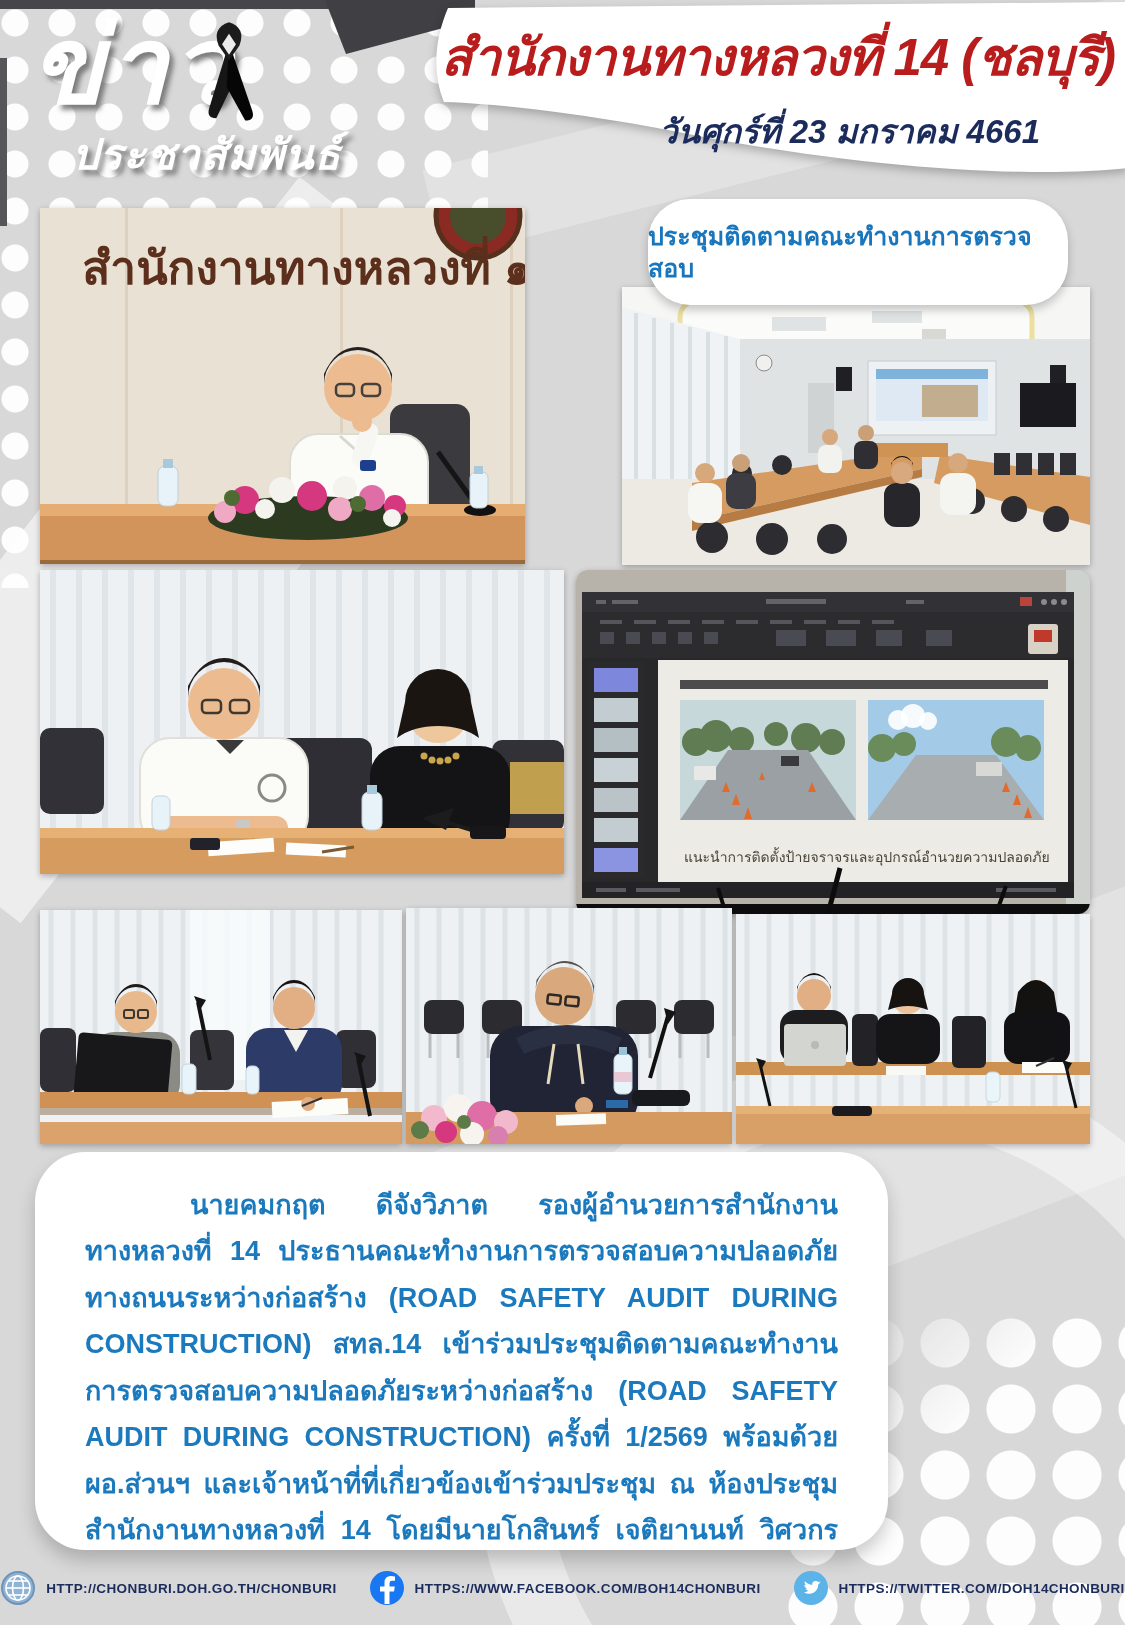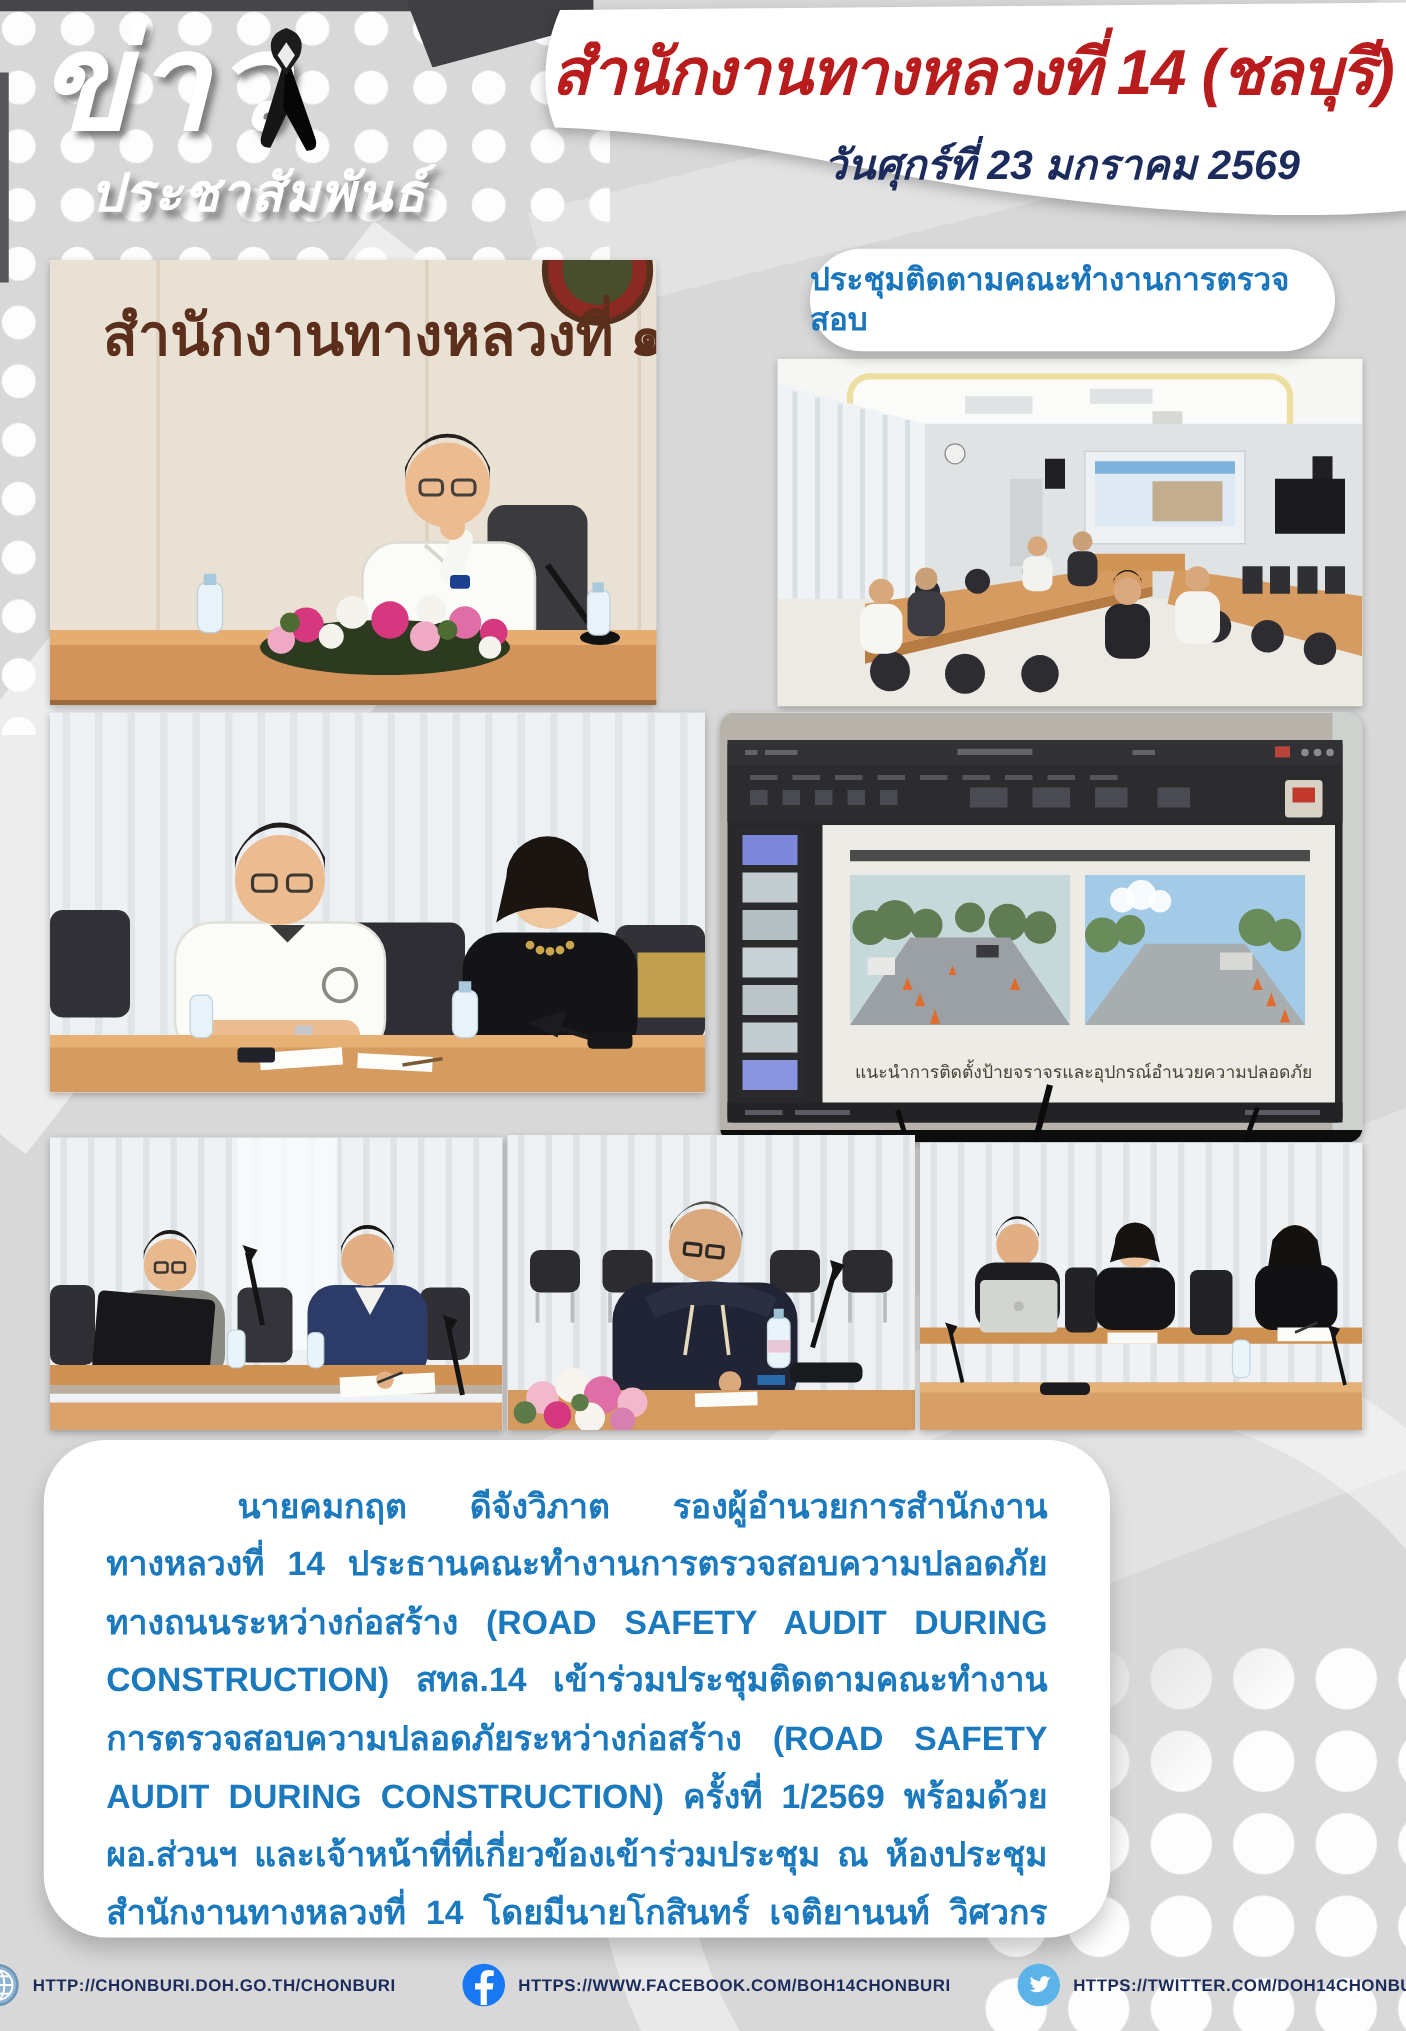--- a/index.html
+++ b/index.html
@@ -33,42 +33,42 @@
   .brand-bottom{font-size:42px;margin-top:6px;margin-left:42px;letter-spacing:1px;}
   .ribbon{position:absolute;left:193px;top:20px;width:72px;height:104px;z-index:3;}
   .banner-svg{position:absolute;left:428px;top:0;width:700px;height:195px;z-index:2;
               filter:drop-shadow(0 4px 5px rgba(0,0,0,.25));}
   .banner-text{position:absolute;left:438px;top:16px;width:680px;z-index:3;}
   .banner-title{margin:0;font-size:51px;font-weight:bold;font-style:italic;color:#b91c1c;
                 text-align:center;letter-spacing:-1px;}
   .banner-date{font-size:33px;font-weight:bold;font-style:italic;color:#1b2b5c;
                text-align:right;padding-right:78px;margin-top:8px;}
   
-  .badge{position:absolute;left:648px;top:199px;width:420px;height:82px;background:#fff;border-radius:42px;
+  .badge{position:absolute;left:648px;top:199px;width:420px;height:106px;background:#fff;border-radius:42px;
          box-shadow:0 5px 10px rgba(0,0,0,.22);display:flex;flex-direction:column;justify-content:center;
          align-items:center;z-index:4;}
   .badge div{font-size:25px;font-weight:bold;color:#1976bc;line-height:1.3;}
   
   .photo{position:absolute;z-index:2;box-shadow:0 2px 6px rgba(0,0,0,.28);background:#e8e8e8;overflow:hidden;}
   .photo svg{display:block;}
   #p1{left:40px;top:208px;width:485px;height:356px;}
   #p2{left:622px;top:287px;width:468px;height:278px;}
   #p3{left:40px;top:570px;width:524px;height:304px;}
   #p4{left:576px;top:570px;width:514px;height:344px;border-radius:12px;}
   #p5{left:40px;top:910px;width:362px;height:234px;}
   #p6{left:406px;top:908px;width:326px;height:236px;}
   #p7{left:736px;top:914px;width:354px;height:230px;}
   
   .panel{position:absolute;left:35px;top:1152px;width:853px;height:398px;background:#fff;border-radius:50px;
          box-shadow:0 10px 18px rgba(0,0,0,.2);z-index:3;overflow:hidden;}
   .panel p{margin:0;padding:30px 50px 0 50px;color:#1b79bd;font-weight:bold;font-size:27px;
            line-height:1.72;text-align:justify;text-indent:105px;}
   
   .footer{position:absolute;left:0;bottom:0;width:100%;height:74px;display:flex;justify-content:center;
-          align-items:center;gap:52px;z-index:4;margin-top:17px;}
+          align-items:center;gap:32px;z-index:4;margin-top:17px;}
   .flink{display:flex;align-items:center;gap:10px;}
   .flink .lbl{font-size:13.5px;font-weight:bold;color:#1b2b5c;letter-spacing:.4px;}
 </style>
 </head>
 <body>
 
 <div class="page">
 
   <div class="band band-a"></div>
   <div class="band band-b"></div>
@@ -89,21 +89,21 @@
     <path d="M30,20 L50,78 q3,9 -6,9 L28,58 Z" fill="#060606"></path>
     <path d="M30,2 q-15,5 -9,20 l9,13 9,-13 q6,-15 -9,-20 z" fill="#1c1c1c"></path>
     <path d="M30,12 l6,9 -6,9 -6,-9 z" fill="#ececec"></path>
   </svg>
 
   <svg class="banner-svg" viewBox="0 0 700 195" preserveAspectRatio="none">
     <path d="M20,8 L700,2 L700,168 C600,179 430,168 250,132 C170,116 80,104 16,102 C3,70 8,36 20,8 Z" fill="#ffffff"></path>
   </svg>
   <div class="banner-text">
     <h1 class="banner-title">สำนักงานทางหลวงที่ 14 (ชลบุรี)</h1>
-    <div class="banner-date">วันศุกร์ที่ 23 มกราคม 2569</div>
+    <div class="banner-date">วันศุกร์ที่ 23 มกราคม 4661</div>
   </div>
 
   <div class="badge">
     <div>ประชุมติดตามคณะทำงานการตรวจสอบ</div>
   </div>
 
   <div class="photo" id="p1">
     <svg viewBox="0 0 580 356" width="580" height="356">
       <rect width="580" height="356" fill="#e9e1d4"></rect>
       <rect x="85" y="0" width="3" height="356" fill="#d9cbb8" opacity=".7"></rect>

